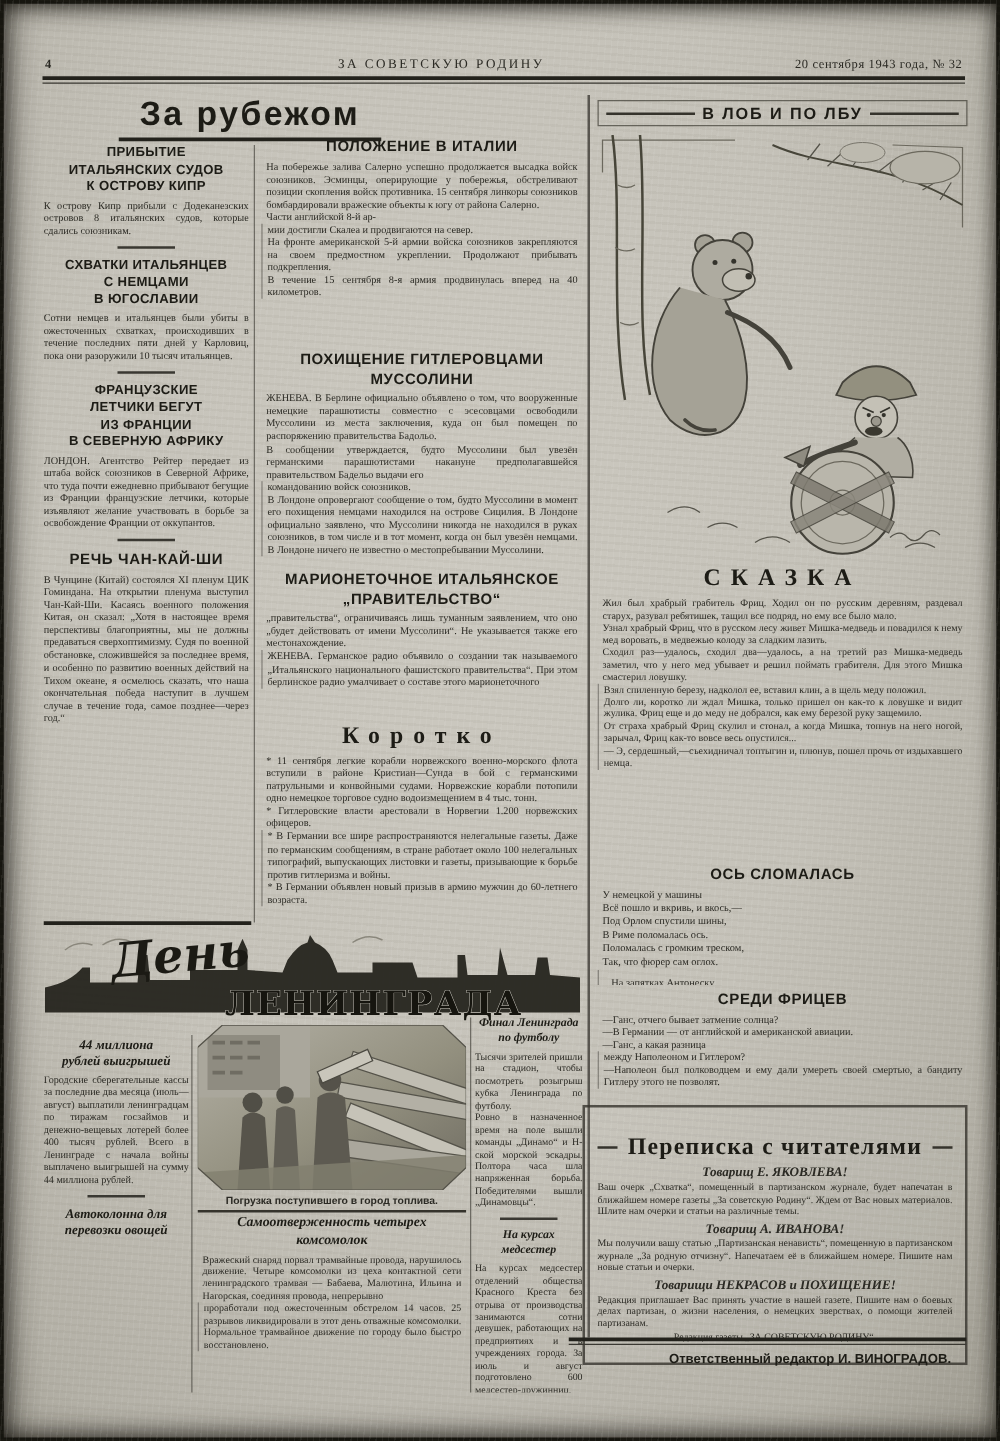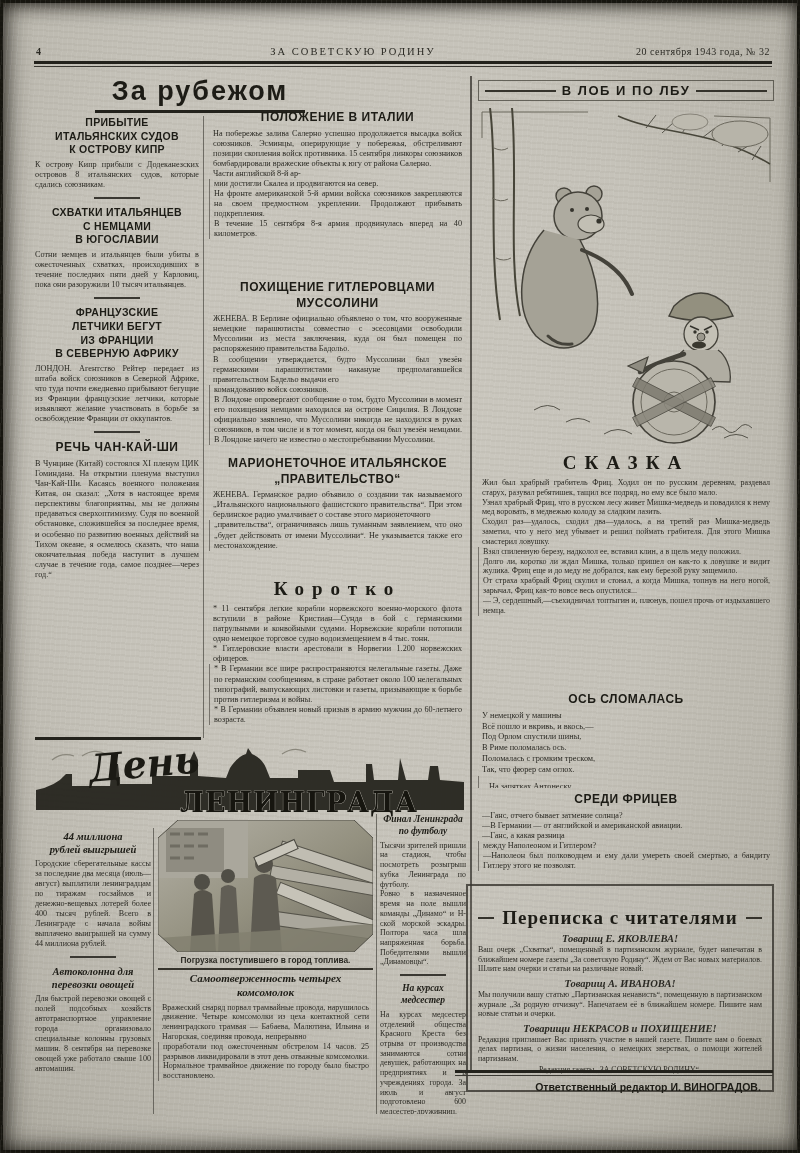--- a/index.html
+++ b/index.html
@@ -154,22 +154,22 @@
         <p class="tc body" style="margin:0">ЖЕНЕВА. В Берлине официально объявлено о том, что вооруженные немецкие парашютисты совместно с эсесовцами освободили Муссолини из места заключения, куда он был помещен по распоряжению правительства Бадольо.
 В сообщении утверждается, будто Муссолини был увезён германскими парашютистами накануне предполагавшейся правительством Бадельо выдачи его</p>
         <p class="tc body" style="margin:0">командованию войск союзников.
 В Лондоне опровергают сообщение о том, будто Муссолини в момент его похищения немцами находился на острове Сицилия. В Лондоне официально заявлено, что Муссолини никогда не находился в руках союзников, в том числе и в тот момент, когда он был увезён немцами. В Лондоне ничего не известно о местопребывании Муссолини.</p>
       </div>
     </div>
     <div class="blk" style="top:350px;height:118px;">
       <h3 class="art big">МАРИОНЕТОЧНОЕ ИТАЛЬЯНСКОЕ
 „ПРАВИТЕЛЬСТВО“</h3>
       <div class="twocol">
+        <p class="tc body" style="margin:0">„правительства“, ограничиваясь лишь туманным заявлением, что оно „будет действовать от имени Муссолини“. Не указывается также его местонахождение.</p>
         <p class="tc body" style="margin:0">ЖЕНЕВА. Германское радио объявило о создании так называемого „Итальянского национального фашистского правительства“. При этом берлинское радио умалчивает о составе этого марионеточного</p>
-        <p class="tc body" style="margin:0">„правительства“, ограничиваясь лишь туманным заявлением, что оно „будет действовать от имени Муссолини“. Не указывается также его местонахождение.</p>
       </div>
     </div>
     <div class="blk" style="top:472px;height:168px;">
       <h2 class="fancy">Коротко</h2>
       <div class="twocol">
         <p class="tc body" style="margin:0">* 11 сентября легкие корабли норвежского военно-морского флота вступили в районе Кристиан—Сунда в бой с германскими патрульными и конвойными судами. Норвежские корабли потопили одно немецкое торговое судно водоизмещением в 4 тыс. тонн.
 * Гитлеровские власти арестовали в Норвегии 1.200 норвежских офицеров.</p>
         <p class="tc body" style="margin:0">* В Германии все шире распространяются нелегальные газеты. Даже по германским сообщениям, в стране работает около 100 нелегальных типографий, выпускающих листовки и газеты, призывающие к борьбе против гитлеризма и войны.
 * В Германии объявлен новый призыв в армию мужчин до 60-летнего возраста.</p>
       </div>
@@ -279,21 +279,21 @@
     </div>
 
     <div class="abs pbox" style="top:804px;left:-12px;height:180px;">
       <div class="phead">
         <span class="ln"></span>
         <span class="t">Переписка с читателями</span>
         <span class="ln"></span>
       </div>
       <div class="letter">
         <div class="to">Товарищ Е. ЯКОВЛЕВА!</div>
-        <p class="lbody" style="margin:0">Ваш очерк „Схватка“, помещенный в партизанском журнале, будет напечатан в ближайшем номере газеты „За советскую Родину“. Ждем от Вас новых материалов. Шлите нам очерки и статьи на различные новый.</p>
+        <p class="lbody" style="margin:0">Ваш очерк „Схватка“, помещенный в партизанском журнале, будет напечатан в ближайшем номере газеты „За советскую Родину“. Ждем от Вас новых материалов. Шлите нам очерки и статьи на различные темы.</p>
       </div>
       <div class="letter">
         <div class="to">Товарищ А. ИВАНОВА!</div>
         <p class="lbody" style="margin:0">Мы получили вашу статью „Партизанская ненависть“, помещенную в партизанском журнале „За родную отчизну“. Напечатаем её в ближайшем номере. Пишите нам новые статьи и очерки.</p>
       </div>
       <div class="letter">
         <div class="to">Товарищи НЕКРАСОВ и ПОХИЩЕНИЕ!</div>
         <p class="lbody" style="margin:0">Редакция приглашает Вас принять участие в нашей газете. Пишите нам о боевых делах партизан, о жизни населения, о немецких зверствах, о помощи жителей партизанам.</p>
         <div class="psig">Редакция газеты „ЗА СОВЕТСКУЮ РОДИНУ“.</div>
       </div>
@@ -316,21 +316,20 @@
   <div class="colA">
     <div>
       <div class="it-title">44 миллиона
 рублей выигрышей</div>
       <p class="body" style="margin:0">Городские сберегательные кассы за последние два месяца (июль—август) выплатили ленинградцам по тиражам госзаймов и денежно-вещевых лотерей более 400 тысяч рублей. Всего в Ленинграде с начала войны выплачено выигрышей на сумму 44 миллиона рублей.</p>
     </div>
     <div class="sep"></div>
     <div>
       <div class="it-title">Автоколонна для
 перевозки овощей</div>
-      <p class="body" style="margin:0">Для быстрой перевозки овощей с полей подсобных хозяйств автотранспортное управление города организовало специальные колонны грузовых машин. 8 сентября на перевозке овощей уже работало свыше 100 автомашин.</p>
     </div>
   </div>
 
   <div class="colB">
     <div class="photo-wrap">
       <svg width="215" height="132" viewBox="0 0 215 132">
         <defs>
           <clipPath id="oct">
               <polygon points="20,0 196,0 215,18 215,114 196,132 20,132 0,114 0,18"></polygon>
             </clipPath>

